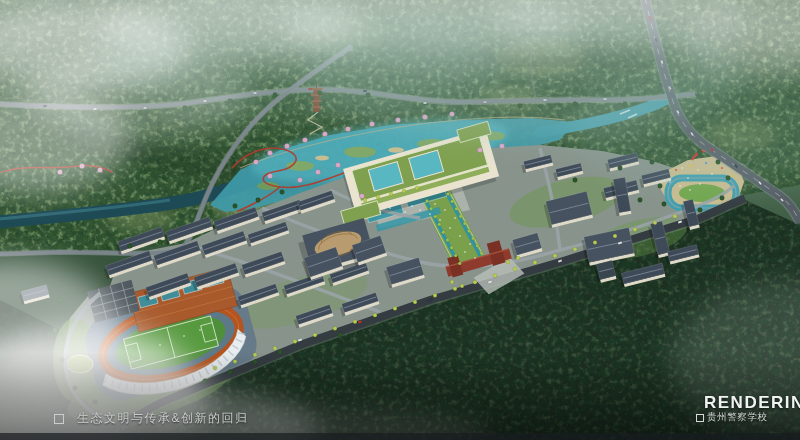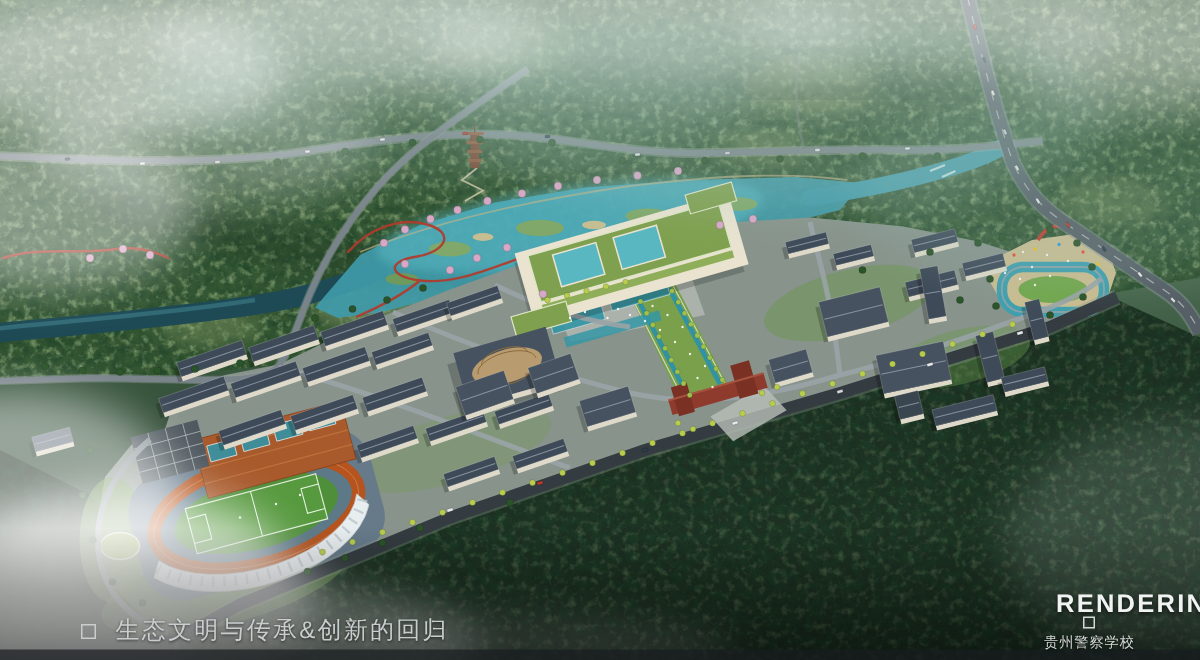--- a/index.html
+++ b/index.html
@@ -1,25 +1,25 @@
 <!DOCTYPE html>
 <html><head>
 <meta charset="utf-8">
 <style>
   html,body{margin:0;padding:0;background:#0c1210;}
   .stage{position:relative;width:800px;height:440px;overflow:hidden;
          font-family:"Liberation Sans","DejaVu Sans",sans-serif;background:#30503a;}
   .stage svg{position:absolute;left:0;top:0;}
   .caption-left{position:absolute;left:54px;top:410px;display:flex;align-items:center;gap:13px;
-    color:#c9cdcd;font-size:16px;letter-spacing:1.5px;font-weight:500;text-shadow:0 1px 2px rgba(0,0,0,.6);}
+    color:#c9cdcd;font-size:12px;letter-spacing:1.5px;font-weight:500;text-shadow:0 1px 2px rgba(0,0,0,.6);}
   .sq{width:8px;height:8px;border:1.6px solid #c9cdcd;flex:0 0 auto;}
   .wm-title{position:absolute;left:704px;top:393px;font-size:17px;font-weight:bold;
     letter-spacing:1.5px;color:#f0f3f2;text-shadow:0 1px 3px rgba(0,0,0,.65);}
   .wm-sub{position:absolute;left:696px;top:411px;display:flex;align-items:center;gap:3px;
-    font-size:9.5px;color:#d5d9d7;letter-spacing:.6px;text-shadow:0 1px 2px rgba(0,0,0,.6);flex-direction:column;}
+    font-size:9.5px;color:#d5d9d7;letter-spacing:.6px;text-shadow:0 1px 2px rgba(0,0,0,.6);}
   .sq2{width:6px;height:6px;border:1.2px solid #d5d9d7;flex:0 0 auto;}
 </style>
 </head>
 <body>
 
 <div class="stage">
 <svg width="800" height="440" viewBox="0 0 800 440">
 <defs>
   <linearGradient id="bg" x1="0" y1="0" x2="0" y2="1">
     <stop offset="0" stop-color="#a9c2b8"></stop>

